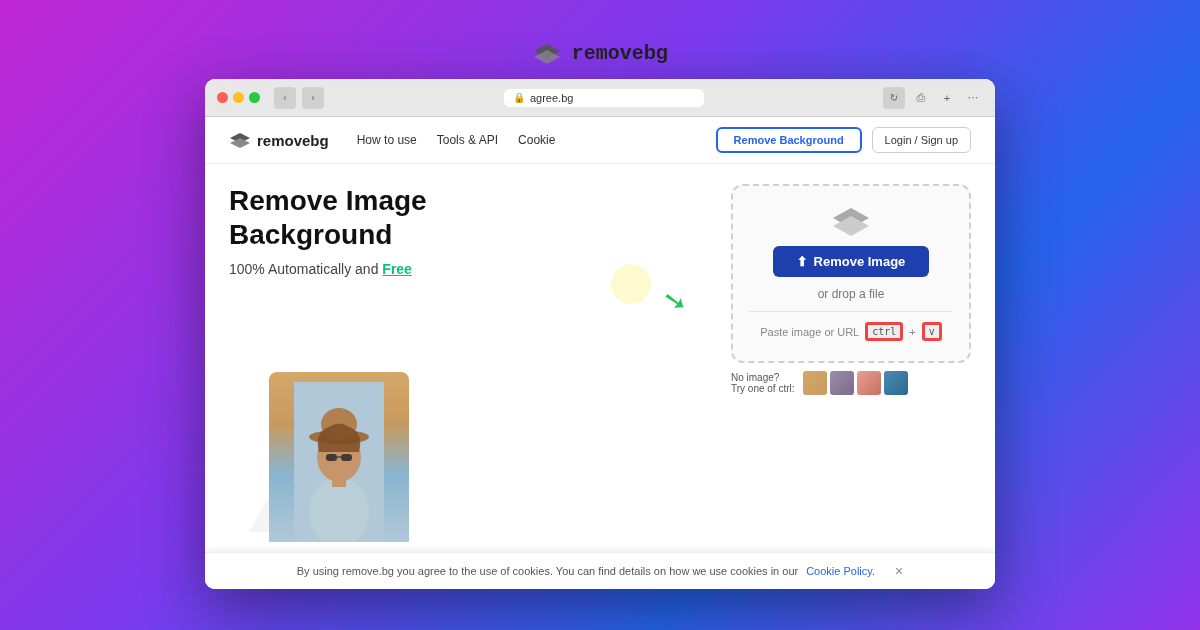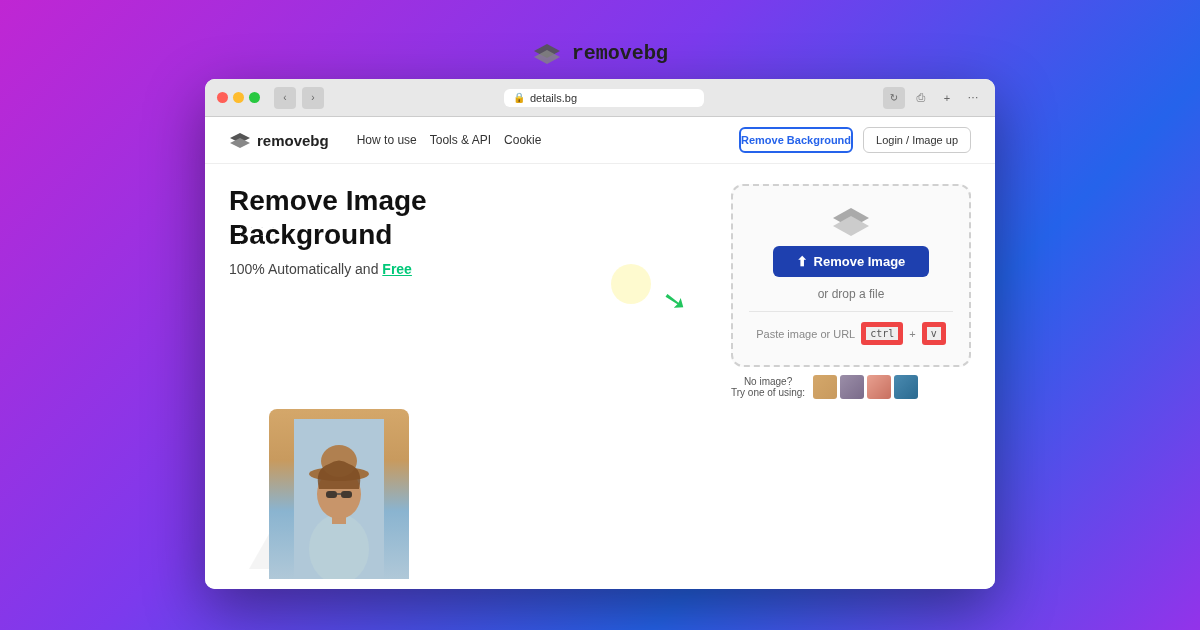--- a/index.html
+++ b/index.html
@@ -138,41 +138,41 @@
     }
 
     .site-logo-text {
       font-size: 15px;
       font-weight: 700;
       color: #222;
     }
 
     .nav-links {
       display: flex;
-      gap: 13px;
+      gap: 20px;
       flex: 1;
     }
 
     .nav-link {
       font-size: 12px;
       color: #333;
       cursor: pointer;
     }
 
     .nav-actions {
       display: flex;
       gap: 10px;
     }
 
     .btn-remove-bg {
       background: #fff;
       border: 2px solid #2563eb;
       color: #2563eb;
       border-radius: 6px;
-      padding: 5px 0;
+      padding: 5px 16px;
       font-size: 11px;
       font-weight: 600;
       cursor: pointer;
     }
 
     .btn-login {
       background: #fff;
       border: 1px solid #ccc;
       color: #333;
       border-radius: 6px;
@@ -347,35 +347,34 @@
       padding-top: 10px;
       width: 100%;
       gap: 6px;
       justify-content: center;
       font-size: 11px;
       color: #888;
     }
 
     .paste-kbd {
       background: #eee;
-      border: 5px solid #ef4444;
+      border: 3px solid #ef4444;
       border-radius: 3px;
       padding: 1px 4px;
       font-size: 10px;
       color: #555;
       font-family: monospace;
     }
 
     .try-these {
       display: flex;
       align-items: center;
       gap: 8px;
       font-size: 10px;
       color: #555;
-      text-align: center;
     }
 
     .try-thumbs {
       display: flex;
       gap: 3px;
     }
 
     .thumb {
       width: 24px;
       height: 24px;
@@ -471,21 +470,21 @@
     <div class="browser-toolbar">
       <div class="nav-btn">
         <span>‹</span>
       </div>
       <div class="nav-btn">
         <span>›</span>
       </div>
       <div class="address-bar-wrap">
         <div class="address-bar">
           <span class="lock-icon">🔒</span>
-          <span>details.bg</span>
+          <span>agree.bg</span>
         </div>
       </div>
       <div class="nav-btn">
         <span>↻</span>
       </div>
       <div class="browser-action-btn">⎙</div>
       <div class="browser-action-btn">+</div>
       <div class="browser-action-btn">⋯</div>
     </div>
   </div>
@@ -500,21 +499,21 @@
         </svg>
         <span class="site-logo-text">removebg</span>
       </div>
       <div class="nav-links">
         <span class="nav-link">How to use</span>
         <span class="nav-link">Tools &amp; API</span>
         <span class="nav-link">Cookie</span>
       </div>
       <div class="nav-actions">
         <button class="btn-remove-bg">Remove Background</button>
-        <button class="btn-login">Login / Image up</button>
+        <button class="btn-login">Login / Sign up</button>
       </div>
     </div>
 
     <div class="hero">
 
       <div class="hero-left">
         <div class="shape-dots">· · · ·<br>· · · ·<br>· · · ·</div>
 
         <h1 class="hero-title">Remove Image<br>Background</h1>
         <p class="hero-subtitle">
@@ -573,29 +572,34 @@
             <span>Paste image or URL</span>
             <span class="paste-kbd">ctrl</span>
             <span>+</span>
             <span class="paste-kbd">v</span>
           </div>
         </div>
 
         <div class="try-these">
           <span>
             <span>No image?</span><br>
-            <span>Try one of using:</span>
+            <span>Try one of ctrl:</span>
           </span>
           <div class="try-thumbs">
             <div class="thumb thumb-1"></div>
             <div class="thumb thumb-2"></div>
             <div class="thumb thumb-3"></div>
             <div class="thumb thumb-4"></div>
           </div>
         </div>
 
       </div>
 
     </div>
 
+    <div class="cookie-bar">
+      <span>By using remove.bg you agree to the use of cookies. You can find details on how we use cookies in our </span>
+      <a href="#" class="cookie-link">Cookie Policy.</a>
+      <span class="cookie-close">×</span>
+    </div>
 
   </div>
 </div>
 
 </body></html>

